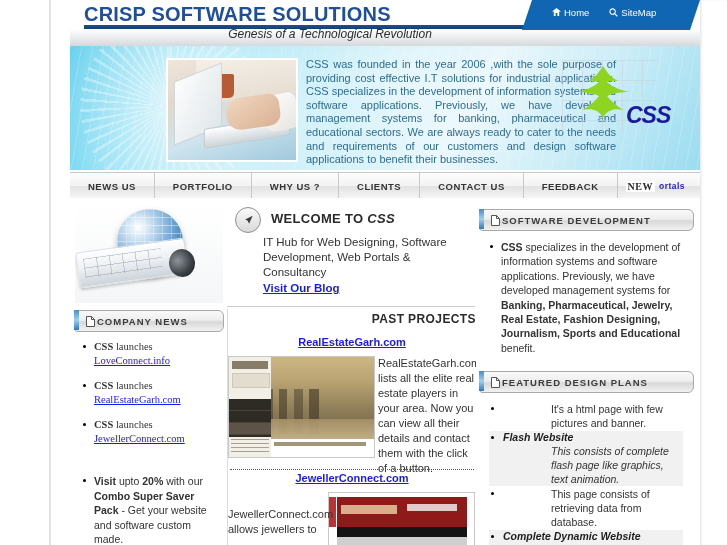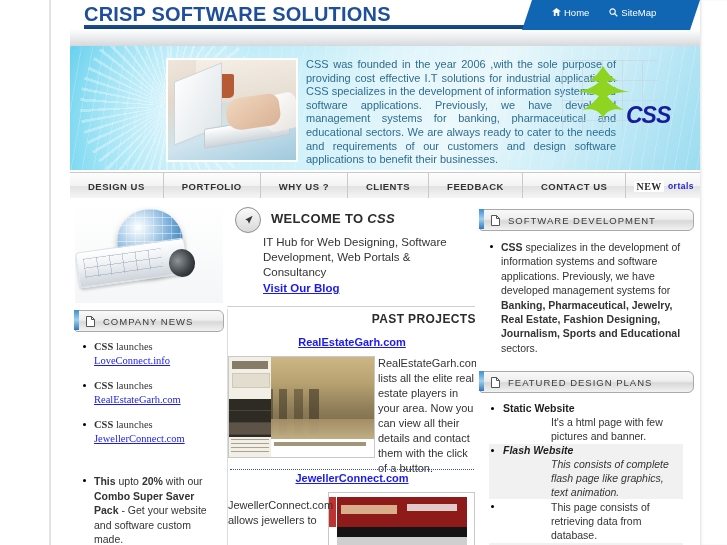--- a/index.html
+++ b/index.html
@@ -159,21 +159,21 @@
     position:relative;height:20px;margin:0 3px 0 5px;
     background:linear-gradient(to bottom,#f9f9f9 0%,#eeeeee 45%,#d8d8d8 55%,#f2f2f2 100%);
     border:1px solid #a9a9a9;border-radius:2px 6px 6px 2px;
     display:flex;align-items:center;
   }
   .panel-head::before{
     content:"";position:absolute;left:-2px;top:-1px;width:5px;height:20px;
     background:linear-gradient(to bottom,#3f8fd0,#9fd0ef,#2f79bb);
   }
   .panel-title{
-    font-size:9.5px;font-weight:normal;color:#3b3b3b;letter-spacing:1px;padding-left:8px;
+    font-size:9.5px;font-weight:bold;color:#3b3b3b;letter-spacing:1px;padding-left:2px;
   }
   .doc-ico{margin-left:10px;display:inline-flex;}
   .panel-body{padding:8px 10px 4px 12px;font-family:Liberation Serif, serif;}
 
   .bullet-list{list-style:none;margin:0;padding:0;}
   .bullet-list li{position:relative;padding-left:12px;margin-bottom:4px;font-size:10.5px;line-height:14px;color:#333;}
   .bullet-list li::before{content:"";position:absolute;left:1px;top:5px;width:3px;height:3px;background:#000;border-radius:50%;}
   a.link{color:#1a1aee;text-decoration:underline;cursor:pointer;}
 
   
@@ -283,21 +283,21 @@
   }
   .shot-jc{
     position:absolute;left:100px;top:0;width:145px;height:62px;border:1px solid #c8c8c8;overflow:hidden;background:#ffffff;
   }
   .jc-red{position:absolute;left:8px;top:4px;width:130px;height:30px;background:#8f1a1a;}
   .jc-logo{position:absolute;left:12px;top:12px;width:56px;height:9px;background:#e8c9a0;opacity:.85;}
   .jc-nav{position:absolute;left:78px;top:11px;width:50px;height:7px;background:#e9dede;opacity:.9;}
   .jc-bar{position:absolute;left:0px;top:4px;width:7px;height:30px;background:#b33;}
   .jc-dark{position:absolute;left:8px;top:34px;width:130px;height:10px;background:#141414;}
   .jc-foot{position:absolute;left:8px;top:44px;width:130px;height:16px;background:#cfcfcf;}
-  .jc-text{position:absolute;left:0;top:6px;width:96px;font-size:11px;line-height:15px;color:#333;}
+  .jc-text{position:absolute;left:0;top:15px;width:96px;font-size:11px;line-height:15px;color:#333;}
 
   
   .rp-body{padding:9px 14px 6px 14px;}
   .rp-body li{font-size:10.5px;line-height:14.4px;margin-bottom:2px;}
   .rp-body b{font-weight:bold;}
   .plans{list-style:none;margin:0;padding:0;}
   .plans>li{position:relative;padding-left:14px;margin-bottom:1px;}
   .plans>li::before{content:"";position:absolute;left:2px;top:5px;width:3px;height:3px;background:#000;border-radius:50%;}
   .plan-name{font-size:10.5px;font-weight:bold;color:#1d1d1d;line-height:13px;display:block;}
   .plan-desc{font-size:10.5px;color:#333;line-height:14px;display:block;margin-left:48px;}
@@ -337,20 +337,21 @@
               <svg width="9" height="9" viewBox="0 0 10 10">
                     <circle cx="4" cy="4" r="3" fill="none" stroke="#ffffff" stroke-width="1.2"></circle>
                     <line x1="6" y1="6" x2="9.2" y2="9.2" stroke="#ffffff" stroke-width="1.3"></line>
                   </svg>
             </span>
             <span>SiteMap</span>
           </div>
         </div>
       </div>
 
+      <div class="tagline">Genesis of a Technological Revolution</div>
     </div>
 
     <div class="hero">
       <div class="hero-rays"></div>
       <div class="hero-lines"></div>
 
       <div class="hero-photo">
         <div class="lp-body"></div>
         <div class="lp-mug"></div>
         <div class="lp-screen"></div>
@@ -366,26 +367,26 @@
         <svg class="logo-leaf" viewBox="0 0 70 58">
           <path d="M35 2 C30 10 26 14 20 17 C27 16 31 17 35 20 C39 17 43 16 50 17 C44 14 40 10 35 2 Z" fill="#8fd420"></path>
           <path d="M35 14 C28 22 20 26 8 28 C22 28 29 30 35 35 C41 30 48 28 62 28 C50 26 42 22 35 14 Z" fill="#8fd420"></path>
           <path d="M35 26 C29 36 22 42 14 46 C24 44 31 46 35 54 C39 46 46 44 56 46 C48 42 41 36 35 26 Z" fill="#8fd420"></path>
         </svg>
         <div class="logo-word">CSS</div>
       </div>
     </div>
 
     <div class="mainnav">
-      <div class="nav-item">DESIGN US</div>
+      <div class="nav-item">NEWS US</div>
       <div class="nav-item">PORTFOLIO</div>
       <div class="nav-item">WHY US  ?</div>
       <div class="nav-item">CLIENTS</div>
+      <div class="nav-item">CONTACT US</div>
       <div class="nav-item">FEEDBACK</div>
-      <div class="nav-item">CONTACT US</div>
       <div class="nav-item nav-new">
         <span class="new-badge">NEW</span>
         <span class="new-text">ortals</span>
       </div>
     </div>
     <div class="nav-strip"></div>
 
     <div class="cols">
 
       <div class="col-left">
@@ -420,21 +421,21 @@
                 <span class="news-strong">CSS</span><span> launches</span><br>
                 <a class="link">JewellerConnect.com</a>
               </li>
             </ul>
           </div>
         </div>
 
         <div style="position:absolute;left:0;top:263px;width:157px;">
           <div class="offers-body">
             <ul class="bullet-list">
-              <li><b>This</b><span> upto </span><b>20%</b><span> with our </span><b>Combo Super Saver Pack</b><span> - Get your website and software custom made.</span></li>
+              <li><b>Visit</b><span> upto </span><b>20%</b><span> with our </span><b>Combo Super Saver Pack</b><span> - Get your website and software custom made.</span></li>
             </ul>
           </div>
         </div>
 
       </div>
 
       <div class="col-mid">
 
         <div class="welcome-head">
           <div class="welcome-badge">
@@ -501,39 +502,38 @@
             <span class="doc-ico">
               <svg width="9" height="11" viewBox="0 0 9 11">
                     <path d="M0.5 0.5 H5.5 L8.5 3.5 V10.5 H0.5 Z" fill="#ffffff" stroke="#555" stroke-width="1"></path>
                     <path d="M5.5 0.5 V3.5 H8.5" fill="none" stroke="#555" stroke-width="1"></path>
                   </svg>
             </span>
             <span class="panel-title">SOFTWARE  DEVELOPMENT</span>
           </div>
           <div class="rp-body">
             <ul class="bullet-list">
-              <li><b>CSS</b><span> specializes in the development of information systems and software applications. Previously, we have developed management systems for </span><b>Banking, Pharmaceutical, Jewelry, Real Estate, Fashion Designing, Journalism, Sports and Educational</b><span> sectors.</span></li>
+              <li><b>CSS</b><span> specializes in the development of information systems and software applications. Previously, we have developed management systems for </span><b>Banking, Pharmaceutical, Jewelry, Real Estate, Fashion Designing, Journalism, Sports and Educational</b><span> benefit.</span></li>
             </ul>
           </div>
         </div>
 
         <div style="position:absolute;left:0;top:168px;width:222px;">
           <div class="panel-head">
             <span class="doc-ico">
               <svg width="9" height="11" viewBox="0 0 9 11">
                     <path d="M0.5 0.5 H5.5 L8.5 3.5 V10.5 H0.5 Z" fill="#ffffff" stroke="#555" stroke-width="1"></path>
                     <path d="M5.5 0.5 V3.5 H8.5" fill="none" stroke="#555" stroke-width="1"></path>
                   </svg>
             </span>
             <span class="panel-title">FEATURED  DESIGN  PLANS</span>
           </div>
           <div class="rp-body">
             <ul class="plans">
               <li class="zebra-a">
-                <span class="plan-name">Static Website</span>
                 <span class="plan-desc">It's a html page with few pictures and banner.</span>
               </li>
               <li class="zebra-b">
                 <span class="plan-name">Flash Website</span>
                 <span class="plan-desc">This consists of complete flash page like graphics, text animation.</span>
               </li>
               <li class="zebra-a">
                 <span class="plan-desc">This page consists of retrieving data from database.</span>
               </li>
               <li class="zebra-b">

